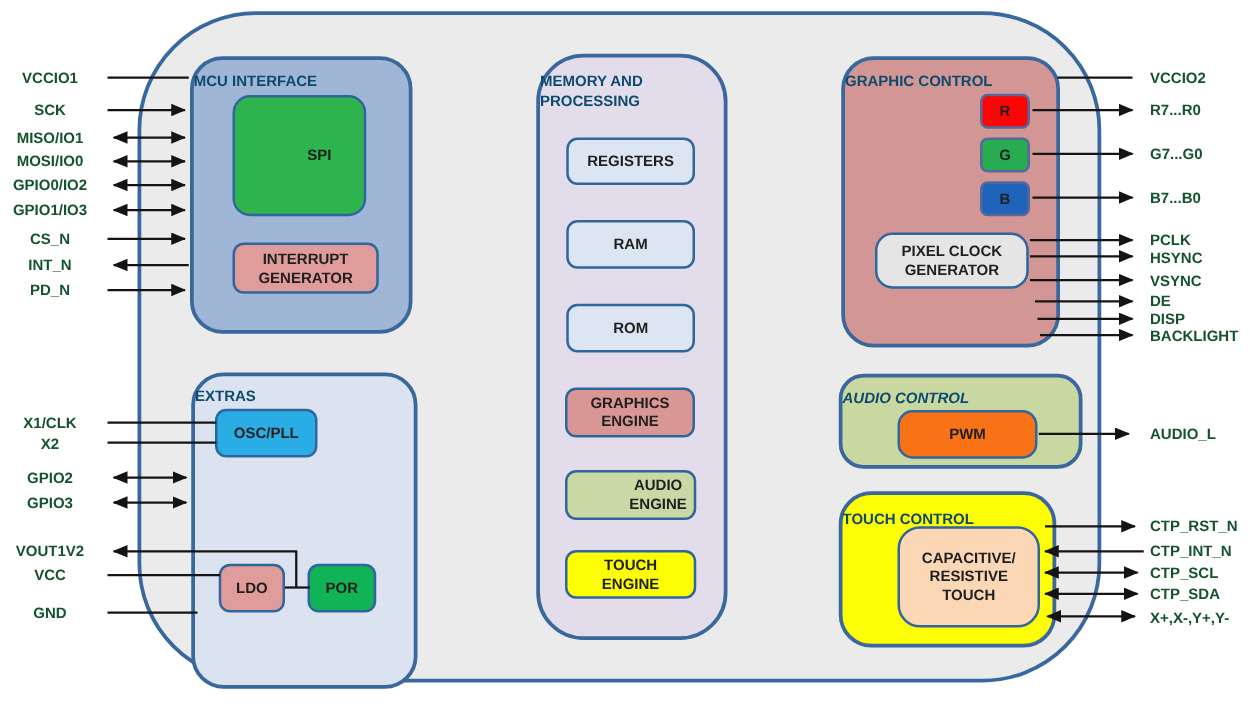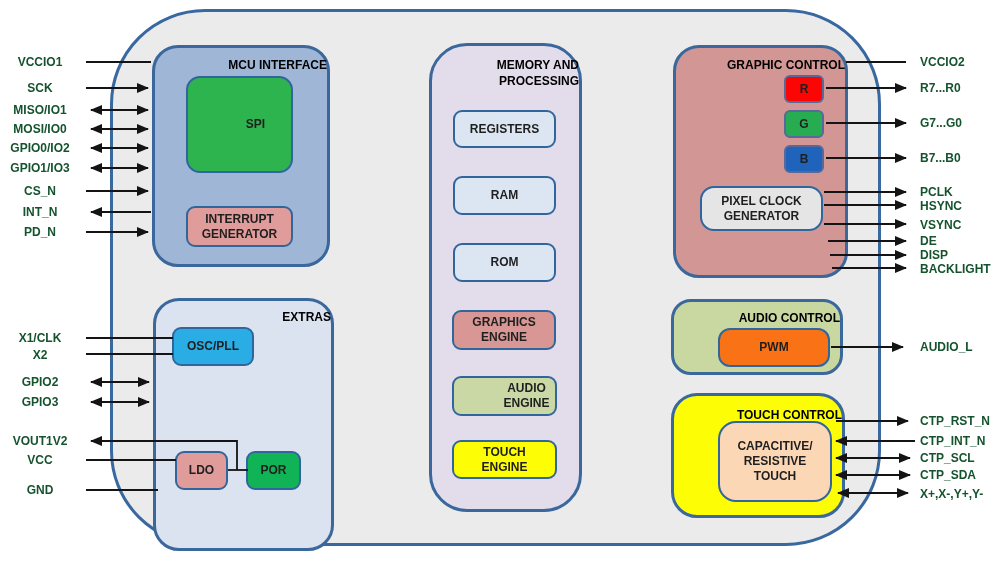--- a/index.html
+++ b/index.html
@@ -2,39 +2,39 @@
 <html><head>
 <meta charset="utf-8">
 <title>Block Diagram</title>
 <style>
   html,body{margin:0;padding:0;background:#ffffff;}
   .stage{position:relative;width:1000px;height:572px;background:#ffffff;overflow:hidden;
          font-family:"Liberation Sans",sans-serif;}
   .chip{position:absolute;left:110px;top:9px;width:771px;height:537px;box-sizing:border-box;
         background:#ebebeb;border:3px solid #38689f;border-radius:95px;}
   .grp{position:absolute;box-sizing:border-box;border:3px solid #3a679c;}
-  .g-title{position:absolute;left:0;right:0;text-align:right;font-weight:700;font-size:12px;
-           color:#000000;white-space:pre-line;line-height:16px;}
+  .g-title{position:absolute;left:0;right:0;text-align:left;font-weight:700;font-size:12px;
+           color:#0c4a6e;white-space:pre-line;line-height:16px;}
   .blk{position:absolute;box-sizing:border-box;border:2.5px solid #31669c;border-radius:9px;
        display:flex;align-items:center;justify-content:center;text-align:center;
        font-weight:700;font-size:12px;color:#1f1f1f;white-space:pre-line;line-height:15px;}
   .pin{position:absolute;transform:translateY(-50%);font-weight:700;font-size:12px;color:#14532d;
        line-height:14px;white-space:nowrap;}
   .pl{left:0;width:80px;text-align:center;}
   .pr{left:920px;text-align:left;}
   
   .mcu {left:152px;top:45px;width:178px;height:222px;background:#9fb6d6;border-radius:26px;}
   .extras{left:153px;top:298px;width:181px;height:253px;background:#dbe3f0;border-radius:26px;}
   .mem {left:429px;top:43px;width:153px;height:469px;background:#e3ddeb;border-radius:38px;}
   .gctl{left:673px;top:45px;width:175px;height:233px;background:#d29795;border-radius:26px;}
-  .actl{left:671px;top:299px;width:172px;height:76px;background:#c9d8a0;border-radius:20px;}
+  .actl{left:671px;top:299px;width:195px;height:76px;background:#c9d8a0;border-radius:20px;font-style:italic;}
   .tctl{left:671px;top:393px;width:174px;height:125px;background:#fdfd05;border-radius:26px;}
   
   .spi {left:186px;top:76px;width:107px;height:97px;background:#2eb44e;border-radius:14px;padding-left:32px;}
-  .intgen{left:186px;top:206px;width:107px;height:41px;background:#df9c9b;}
+  .intgen{left:186px;top:194px;width:117px;height:41px;background:#df9c9b;}
   .oscpll{left:172px;top:327px;width:82px;height:39px;background:#29ade4;}
   .ldo {left:175px;top:451px;width:53px;height:39px;background:#df9c9b;}
   .por {left:246px;top:451px;width:55px;height:39px;background:#10b457;}
   .registers{left:453px;top:110px;width:103px;height:38px;background:#dce6f2;}
   .ram {left:453px;top:176px;width:103px;height:39px;background:#dce6f2;}
   .rom {left:453px;top:243px;width:103px;height:39px;background:#dce6f2;}
   .geng{left:452px;top:310px;width:104px;height:40px;background:#d89795;}
   .aeng{left:452px;top:376px;width:105px;height:40px;background:#c9d8a5;padding-left:44px;}
   .teng{left:452px;top:440px;width:105px;height:39px;background:#fdfd05;}
   .rblk{left:784px;top:75px;width:40px;height:28px;background:#fb0505;border-radius:6px;border-color:#56699a;}

